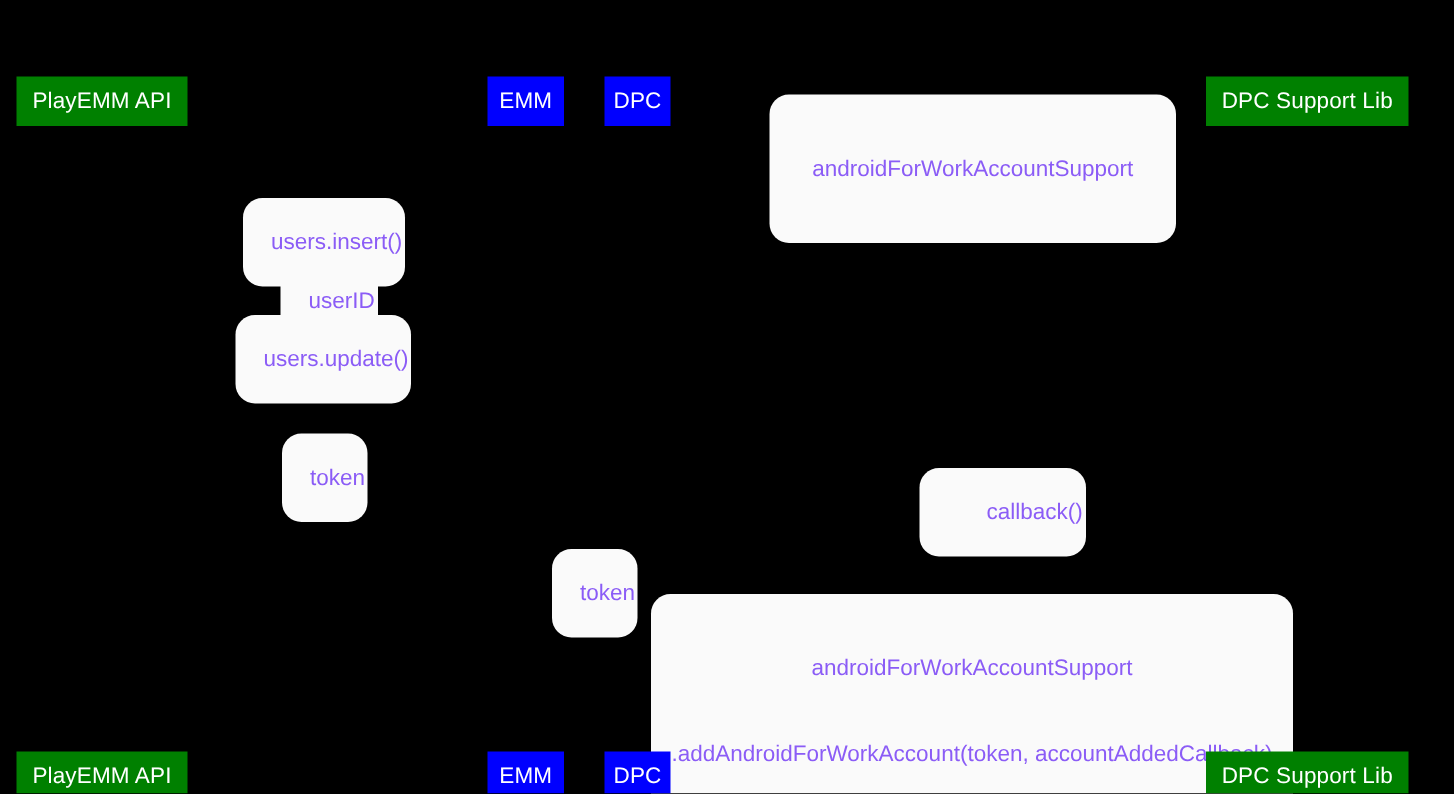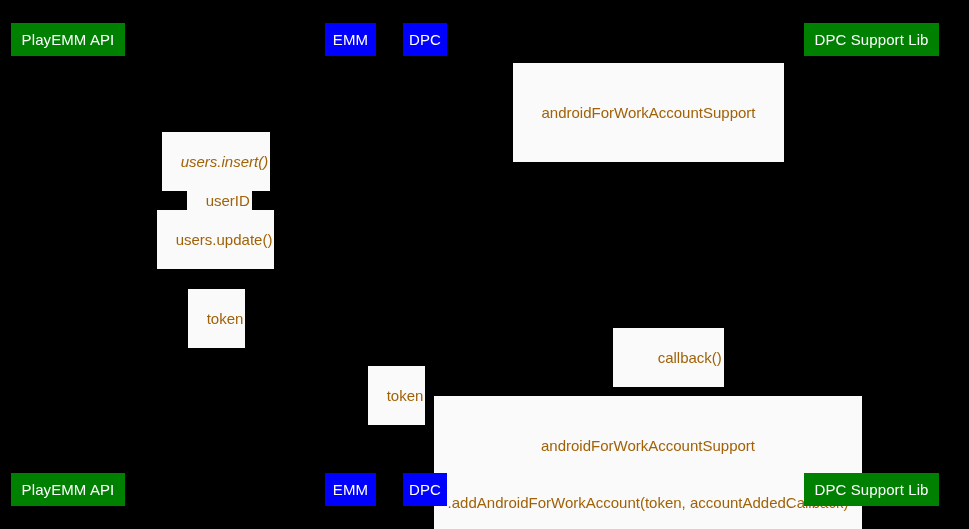--- a/index.html
+++ b/index.html
@@ -21,44 +21,46 @@
     display: flex;
     align-items: center;
     justify-content: center;
     color: #ffffff;
     font-size: 15px;
     line-height: 1;
     letter-spacing: 0.1px;
     white-space: nowrap;
     box-sizing: border-box;
     padding: 0 10px;
+    margin-top: 28px;
   }
   
   .lifeline {
     position: absolute;
     width: 1px;
     background: #000000;
   }
   
   .msg-arrow {
     position: absolute;
     height: 1px;
     background: #000000;
   }
   
   .msg-label {
     position: absolute;
     background: #fafafa;
-    color: #a16207;
+    color: #8b5cf6;
     font-size: 15px;
     line-height: 19px;
     white-space: pre;
     box-sizing: border-box;
     padding: 1px 2px;
     text-align: center;
+    border-radius: 13px;
   }
   .msg-label.two-line {
     line-height: 19px;
     padding: 2px 3px;
   }
 </style>
 </head>
 <body>
 
 <div id="diagram-canvas">
@@ -91,38 +93,38 @@
   </div>
 
   <div class="participant" style="left:804px; top:23px; width:135px; height:33px; background:#008000;">
     <span>DPC Support Lib</span>
   </div>
 
   <div class="msg-label two-line" style="left:513px; top:63px; width:271px;">
     <div>androidForWorkAccountSupport</div>
   </div>
 
-  <div class="msg-label" style="left:162px; top:132px;font-style:italic;">
+  <div class="msg-label" style="left:162px; top:132px;">
     <span>users.insert()</span>
   </div>
 
   <div class="msg-label" style="left:187px; top:171px;">
     <span>userID</span>
   </div>
 
   <div class="msg-label" style="left:157px; top:210px;">
     <span>users.update()</span>
   </div>
 
 
   <div class="msg-label" style="left:188px; top:289px;">
     <span>token</span>
   </div>
 
-  <div class="msg-label" style="left:613px; top:328px;padding-left:28px;">
+  <div class="msg-label" style="left:613px; top:312px;padding-left:28px;">
     <span>callback()</span>
   </div>
 
   <div class="msg-label" style="left:368px; top:366px;">
     <span>token</span>
   </div>
 
   <div class="msg-label two-line" style="left:434px; top:396px; width:428px;">
     <div>androidForWorkAccountSupport</div>
     <div>.addAndroidForWorkAccount(token, accountAddedCallback)</div>

